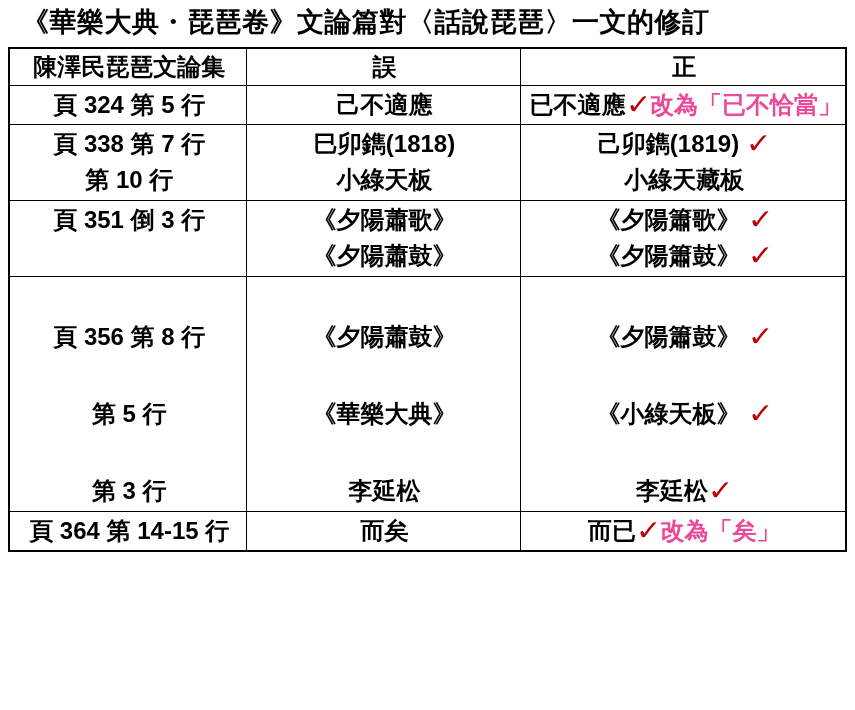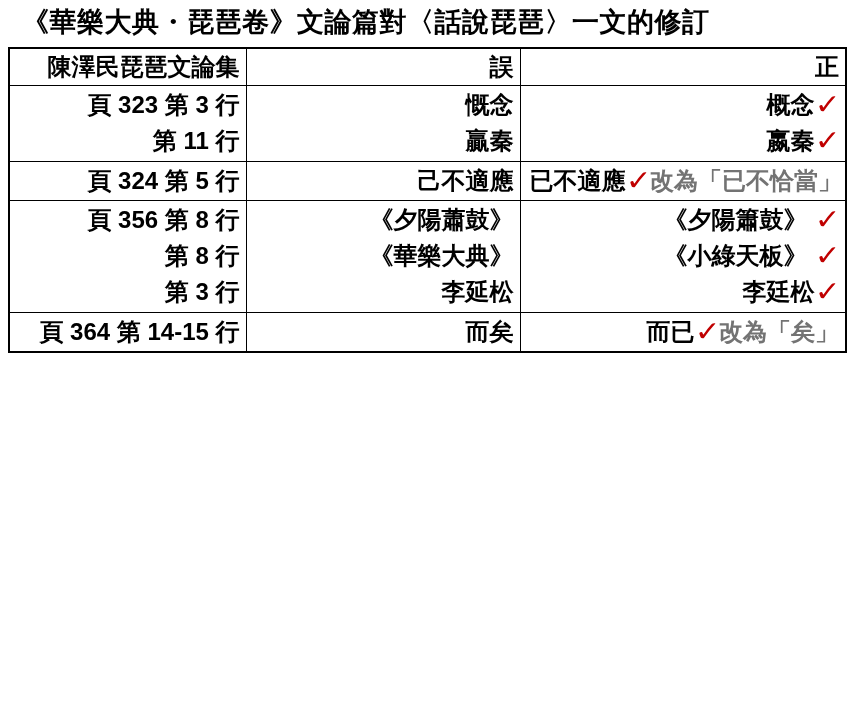--- a/index.html
+++ b/index.html
@@ -38,49 +38,49 @@
   table.rev-table col.c1 { width: 237px; }
   table.rev-table col.c2 { width: 274px; }
   table.rev-table col.c3 { width: 326px; }
   table.rev-table td, table.rev-table th {
     border: 1.5px solid #000000;
     vertical-align: top;
     padding: 1px 6px 2px 9px;
     font-size: 24px;
     font-weight: 700;
     color: #000000;
-    text-align: right;
+    text-align: center;
     overflow: hidden;
   }
   table.rev-table th {
     height: 33px;
     line-height: 33px;
     font-weight: 700;
   }
   td .cell-line {
     line-height: 35px;
     white-space: nowrap;
   }
   tr.lines-1 td { height: 33px; margin-top: 12px; }
   tr.lines-2 td { height: 68px; }
   tr.lines-2 td .cell-line { line-height: 36px; }
   tr.lines-3 td { height: 105px; }
-  tr.lines-3 td .cell-line { line-height: 36px; }
+  tr.lines-3 td .cell-line { line-height: 36px; margin-top: 41px; }
   .check {
     color: #c00000;
     font-weight: 700;
     font-size: 28px;
     margin-left: 1px;
     vertical-align: -1px;
     display: inline-block;
     transform: scaleX(1.1);
   }
   .check.gap { margin-left: 8px; }
   .red-note {
-    color: #737373;
+    color: #ec4899;
     font-weight: 700;
   }
 </style>
 </head>
 <body>
 
 <div class="page">
 
   <div class="doc-title">《華樂大典・琵琶卷》文論篇對〈話說琵琶〉一文的修訂</div>
 
@@ -91,49 +91,62 @@
         <col class="c3">
       </colgroup>
     <thead>
       <tr>
         <th>陳澤民琵琶文論集</th>
         <th>誤</th>
         <th>正</th>
       </tr>
     </thead>
     <tbody id="table-body">
-        <tr class="lines-2">
-          <td>
-            <div class="cell-line">頁 323 第 3 行</div>
-            <div class="cell-line">第 11 行</div>
-          </td>
-          <td>
-            <div class="cell-line">慨念</div>
-            <div class="cell-line">贏秦</div>
-          </td>
-          <td>
-            <div class="cell-line"><span>概念</span><span class="check">✓</span></div>
-            <div class="cell-line"><span>嬴秦</span><span class="check">✓</span></div>
-          </td>
-        </tr>
         <tr class="lines-1">
           <td>
             <div class="cell-line">頁 324 第 5 行</div>
           </td>
           <td>
             <div class="cell-line">己不適應</div>
           </td>
           <td>
             <div class="cell-line"><span>已不適應</span><span class="check">✓</span><span class="red-note">改為「已不恰當」</span></div>
           </td>
         </tr>
+        <tr class="lines-2">
+          <td>
+            <div class="cell-line">頁 338 第 7 行</div>
+            <div class="cell-line">第 10 行</div>
+          </td>
+          <td>
+            <div class="cell-line">巳卯鐫(1818)</div>
+            <div class="cell-line">小綠天板</div>
+          </td>
+          <td>
+            <div class="cell-line"><span>己卯鐫(1819)</span><span class="check gap">✓</span></div>
+            <div class="cell-line"><span>小綠天藏板</span></div>
+          </td>
+        </tr>
+        <tr class="lines-2">
+          <td>
+            <div class="cell-line">頁 351 倒 3 行</div>
+          </td>
+          <td>
+            <div class="cell-line">《夕陽蕭歌》</div>
+            <div class="cell-line">《夕陽蕭鼓》</div>
+          </td>
+          <td>
+            <div class="cell-line"><span>《夕陽簫歌》</span><span class="check gap">✓</span></div>
+            <div class="cell-line"><span>《夕陽簫鼓》</span><span class="check gap">✓</span></div>
+          </td>
+        </tr>
         <tr class="lines-3">
           <td>
             <div class="cell-line">頁 356 第 8 行</div>
-            <div class="cell-line">第 8 行</div>
+            <div class="cell-line">第 5 行</div>
             <div class="cell-line">第 3 行</div>
           </td>
           <td>
             <div class="cell-line">《夕陽蕭鼓》</div>
             <div class="cell-line">《華樂大典》</div>
             <div class="cell-line">李延松</div>
           </td>
           <td>
             <div class="cell-line"><span>《夕陽簫鼓》</span><span class="check gap">✓</span></div>
             <div class="cell-line"><span>《小綠天板》</span><span class="check gap">✓</span></div>

